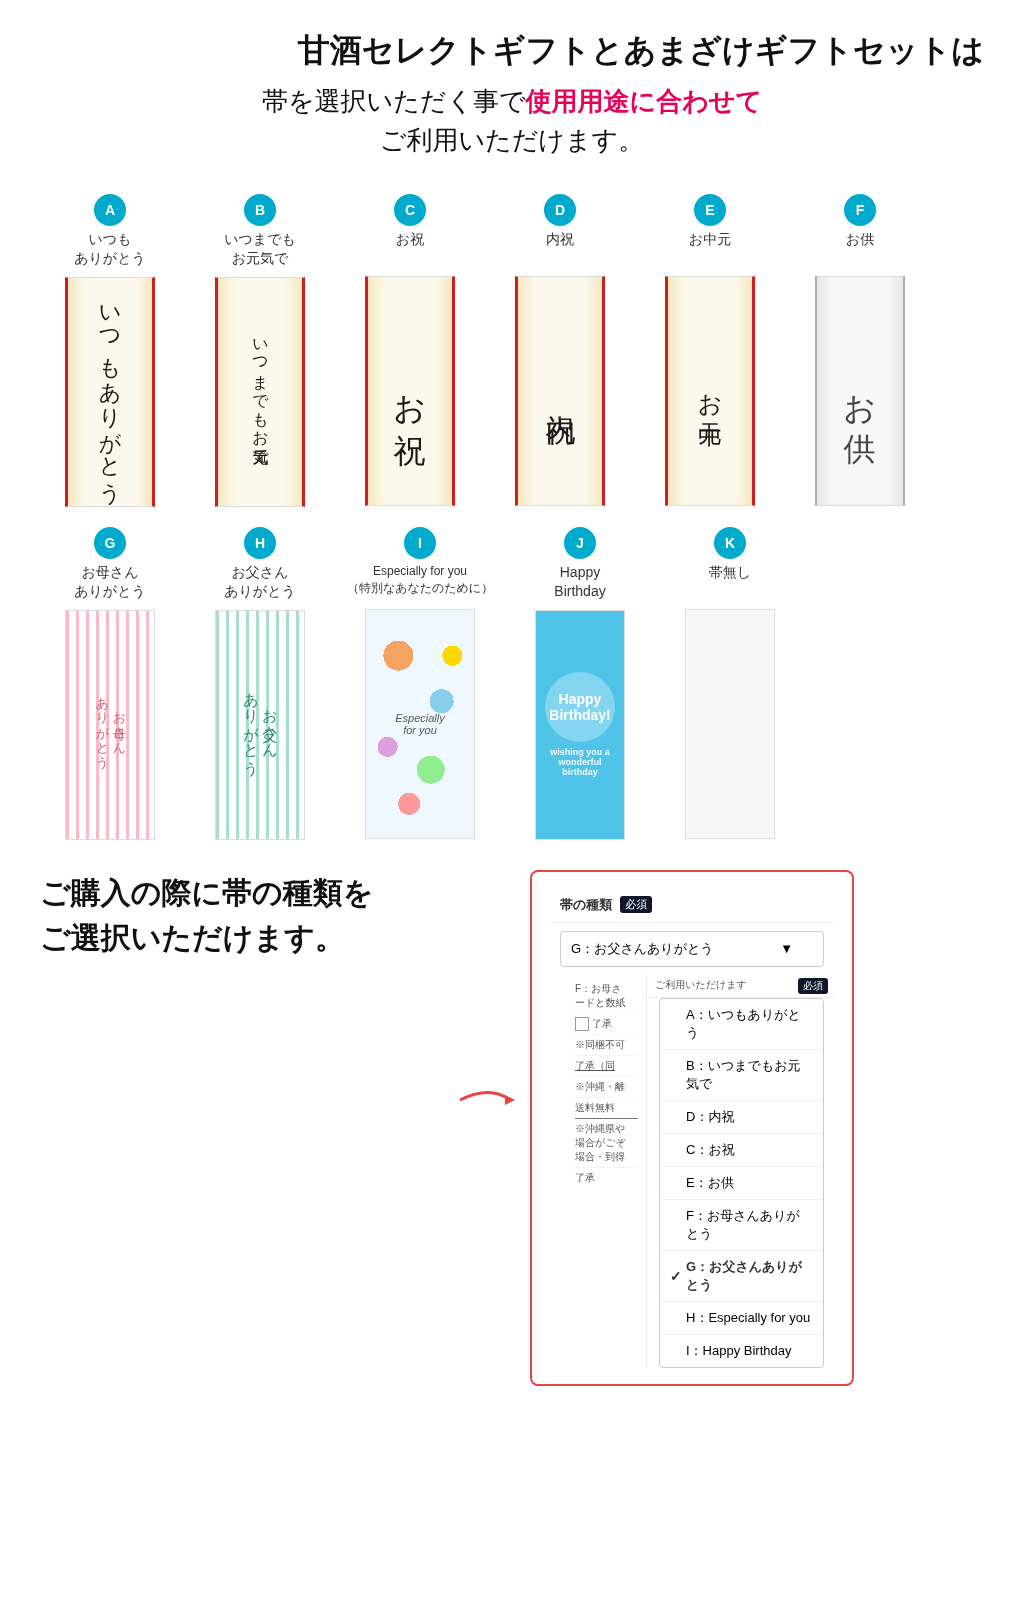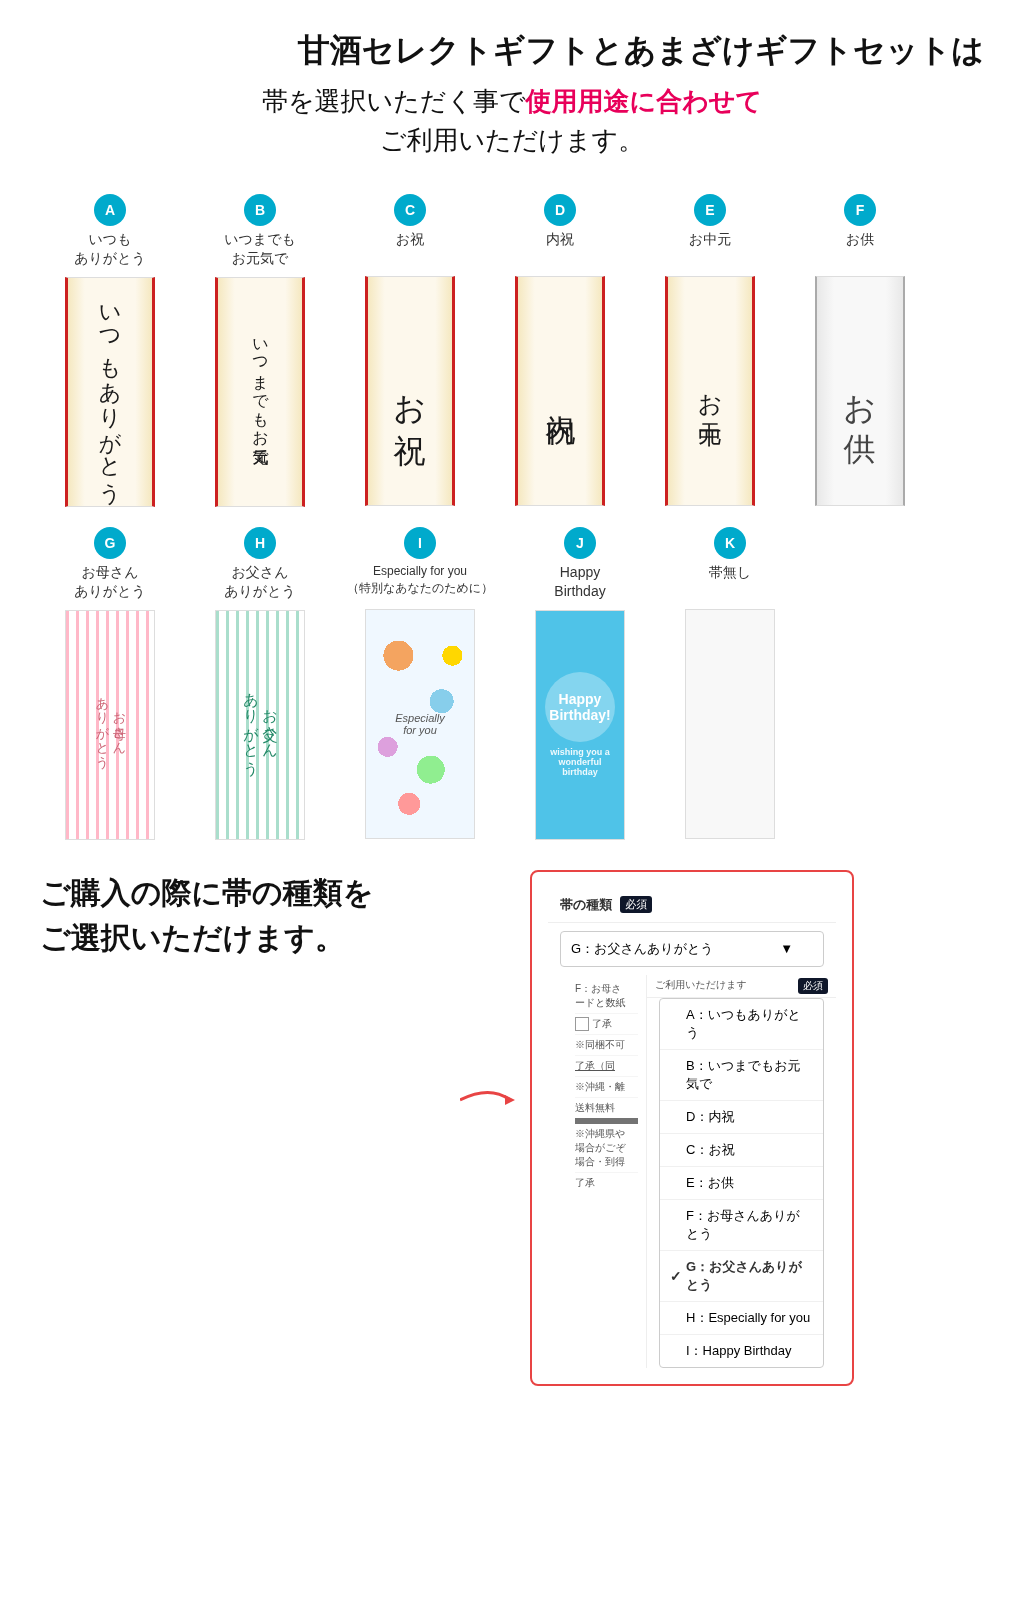--- a/index.html
+++ b/index.html
@@ -462,21 +462,21 @@
         <div style="display:flex;gap:0;">
           <div style="flex:0 0 80px;font-size:10px;color:#555;padding:4px 8px;border-right:1px solid #eee;margin-left:19px;">
             <div style="padding:3px 0;border-bottom:1px solid #f5f5f5;">F：お母さ<br>ードと数紙</div>
             <div style="padding:3px 0;border-bottom:1px solid #f5f5f5;display:flex;align-items:center;gap:3px;">
               <div class="checkbox-box"></div>
               <span>了承</span>
             </div>
             <div style="padding:3px 0;border-bottom:1px solid #f5f5f5;">※同梱不可</div>
             <div style="padding:3px 0;border-bottom:1px solid #f5f5f5;text-decoration:underline;">了承（同</div>
             <div style="padding:3px 0;border-bottom:1px solid #f5f5f5;">※沖縄・離</div>
-            <div style="padding:3px 0;border-bottom:6px solid #737373;">送料無料</div>
+            <div style="padding:3px 0;border-bottom:1px solid #737373;">送料無料</div>
             <div style="padding:3px 0;border-bottom:1px solid #f5f5f5;">※沖縄県や<br>場合がごぞ<br>場合・到得</div>
             <div style="padding:3px 0;">了承</div>
           </div>
 
           <div style="flex:1;">
 
             <div style="padding:3px 8px;font-size:10px;color:#555;border-bottom:1px solid #eee;display:flex;justify-content:space-between;">
               <span>ご利用いただけます</span>
               <span class="required-badge" style="font-size:10px;">必須</span>
             </div>

